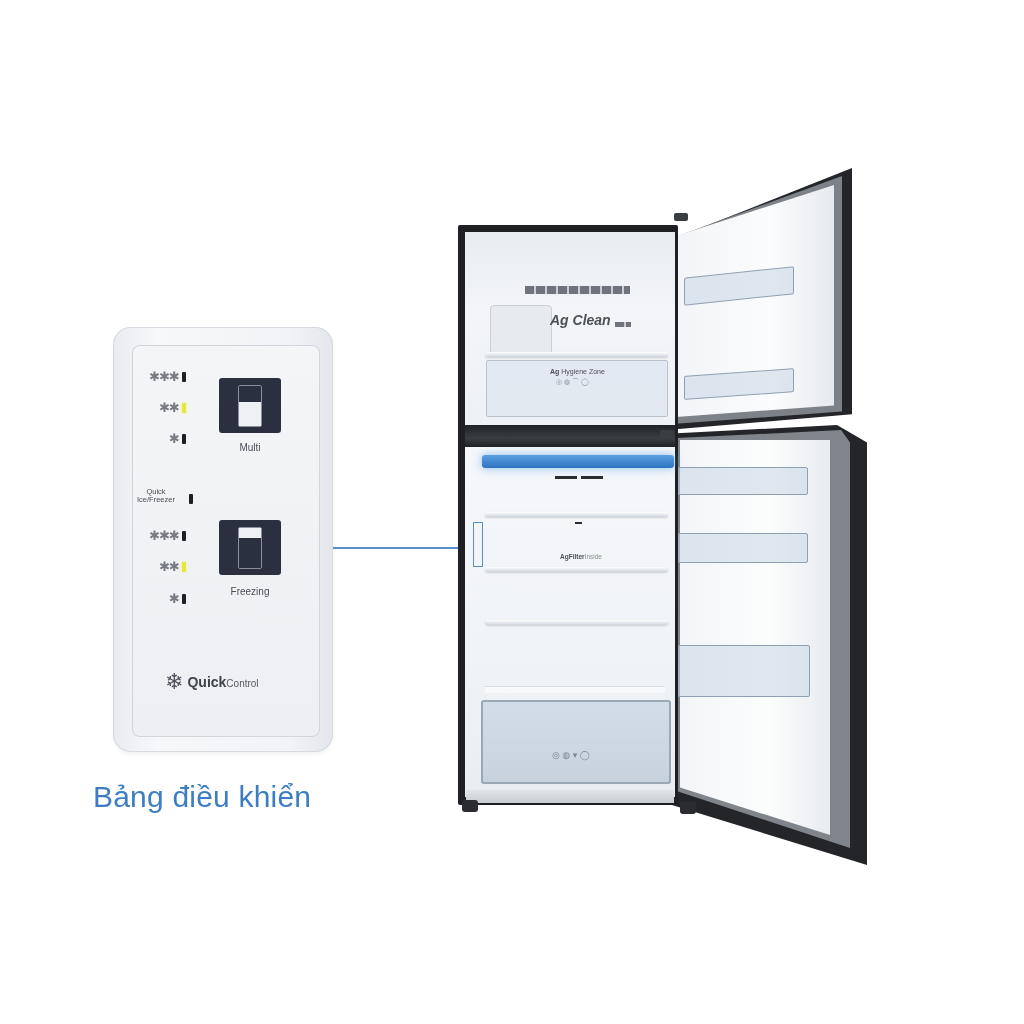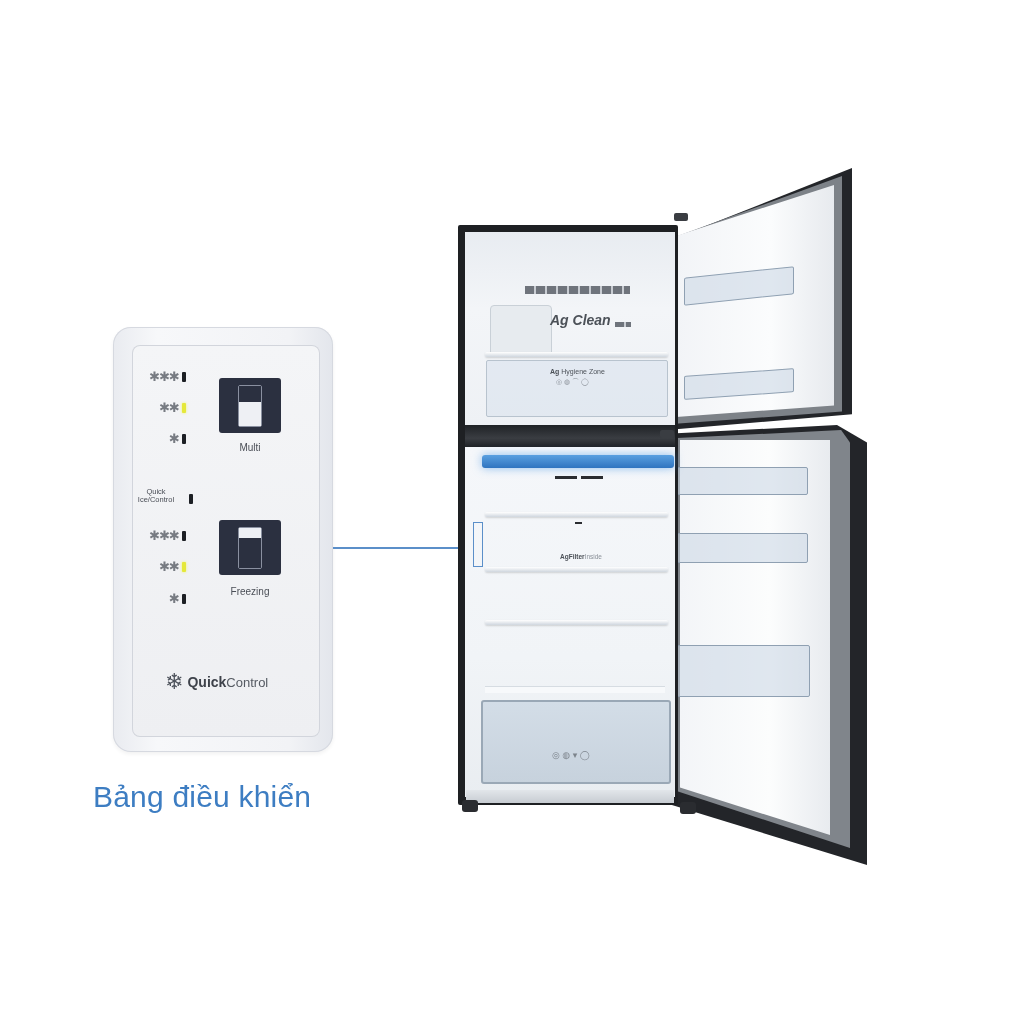--- a/index.html
+++ b/index.html
@@ -19,21 +19,21 @@
   .led.on{background:#e5e83a;box-shadow:0 0 3px #f0f56a;}
   .btn{width:62px;height:55px;background:#2b3040;border-radius:3px;display:flex;align-items:center;justify-content:center;}
   .btn-inner{width:22px;height:40px;border:1.5px solid #8a90a0;border-radius:2px;display:flex;flex-direction:column;}
   .btn-inner .a{flex:1;background:#2b3040;}
   .btn-inner .b{flex:1.4;background:#eef0f4;}
   .btn-label{font-size:10px;color:#4a4e56;width:62px;text-align:center;}
   .quick{font-size:7.5px;line-height:8px;color:#4a4e56;text-align:center;width:60px;}
   .brand{display:flex;align-items:center;gap:4px;}
   .brand .snow{font-size:22px;color:#4d525b;line-height:22px;font-family:"DejaVu Sans",sans-serif;}
   .brand .bold{font-weight:bold;color:#3e424a;font-size:14px;}
-  .brand .light{color:#555a62;font-size:13px;}
+  .brand .light{color:#555a62;font-size:10px;}
   .caption{left:93px;top:780px;font-size:30px;color:#3d7dc2;font-family:"Liberation Sans",sans-serif;letter-spacing:0.2px;}
   .connector{left:333px;top:547px;width:140px;height:1.5px;background:#5b8fc9;}
 
   
   .body-frame{left:458px;top:225px;width:220px;height:580px;background:#1e2023;border-radius:2px;}
   .cabinet-top{left:465px;top:232px;width:210px;height:193px;background:linear-gradient(180deg,#e8ecf1 0%,#f3f5f8 40%,#eef1f5 100%);}
   .divider{left:465px;top:425px;width:210px;height:22px;background:linear-gradient(180deg,#1f2226,#3a3d42 60%,#1f2226);}
   .cabinet-bot{left:465px;top:447px;width:210px;height:350px;background:linear-gradient(180deg,#f5f7fa 0%,#f1f4f7 60%,#e9edf1 100%);}
   .vent{height:8px;background:repeating-linear-gradient(90deg,#6f747c 0 9px,#c9cdd3 9px 11px);}
   .tray{border:1.5px solid #b8c3ce;background:rgba(210,222,234,0.45);border-radius:2px;}
@@ -92,21 +92,21 @@
         <div class="b"></div>
       </div>
     </div>
 </div>
 <div class="abs btn-label" style="left:219px;top:442px;">Multi</div>
 
 <div class="abs" style="left:126px;top:488px;">
   <div style="display:flex;align-items:flex-end;">
     <div class="quick">
       <div>Quick</div>
-      <div>Ice/Control</div>
+      <div>Ice/Freezer</div>
     </div>
     <span class="led"></span>
   </div>
 </div>
 
 <div class="abs" style="left:126px;top:529px;">
   <div class="lvl">
       <span class="stars">✱✱✱</span>
       <span class="led"></span>
     </div>

